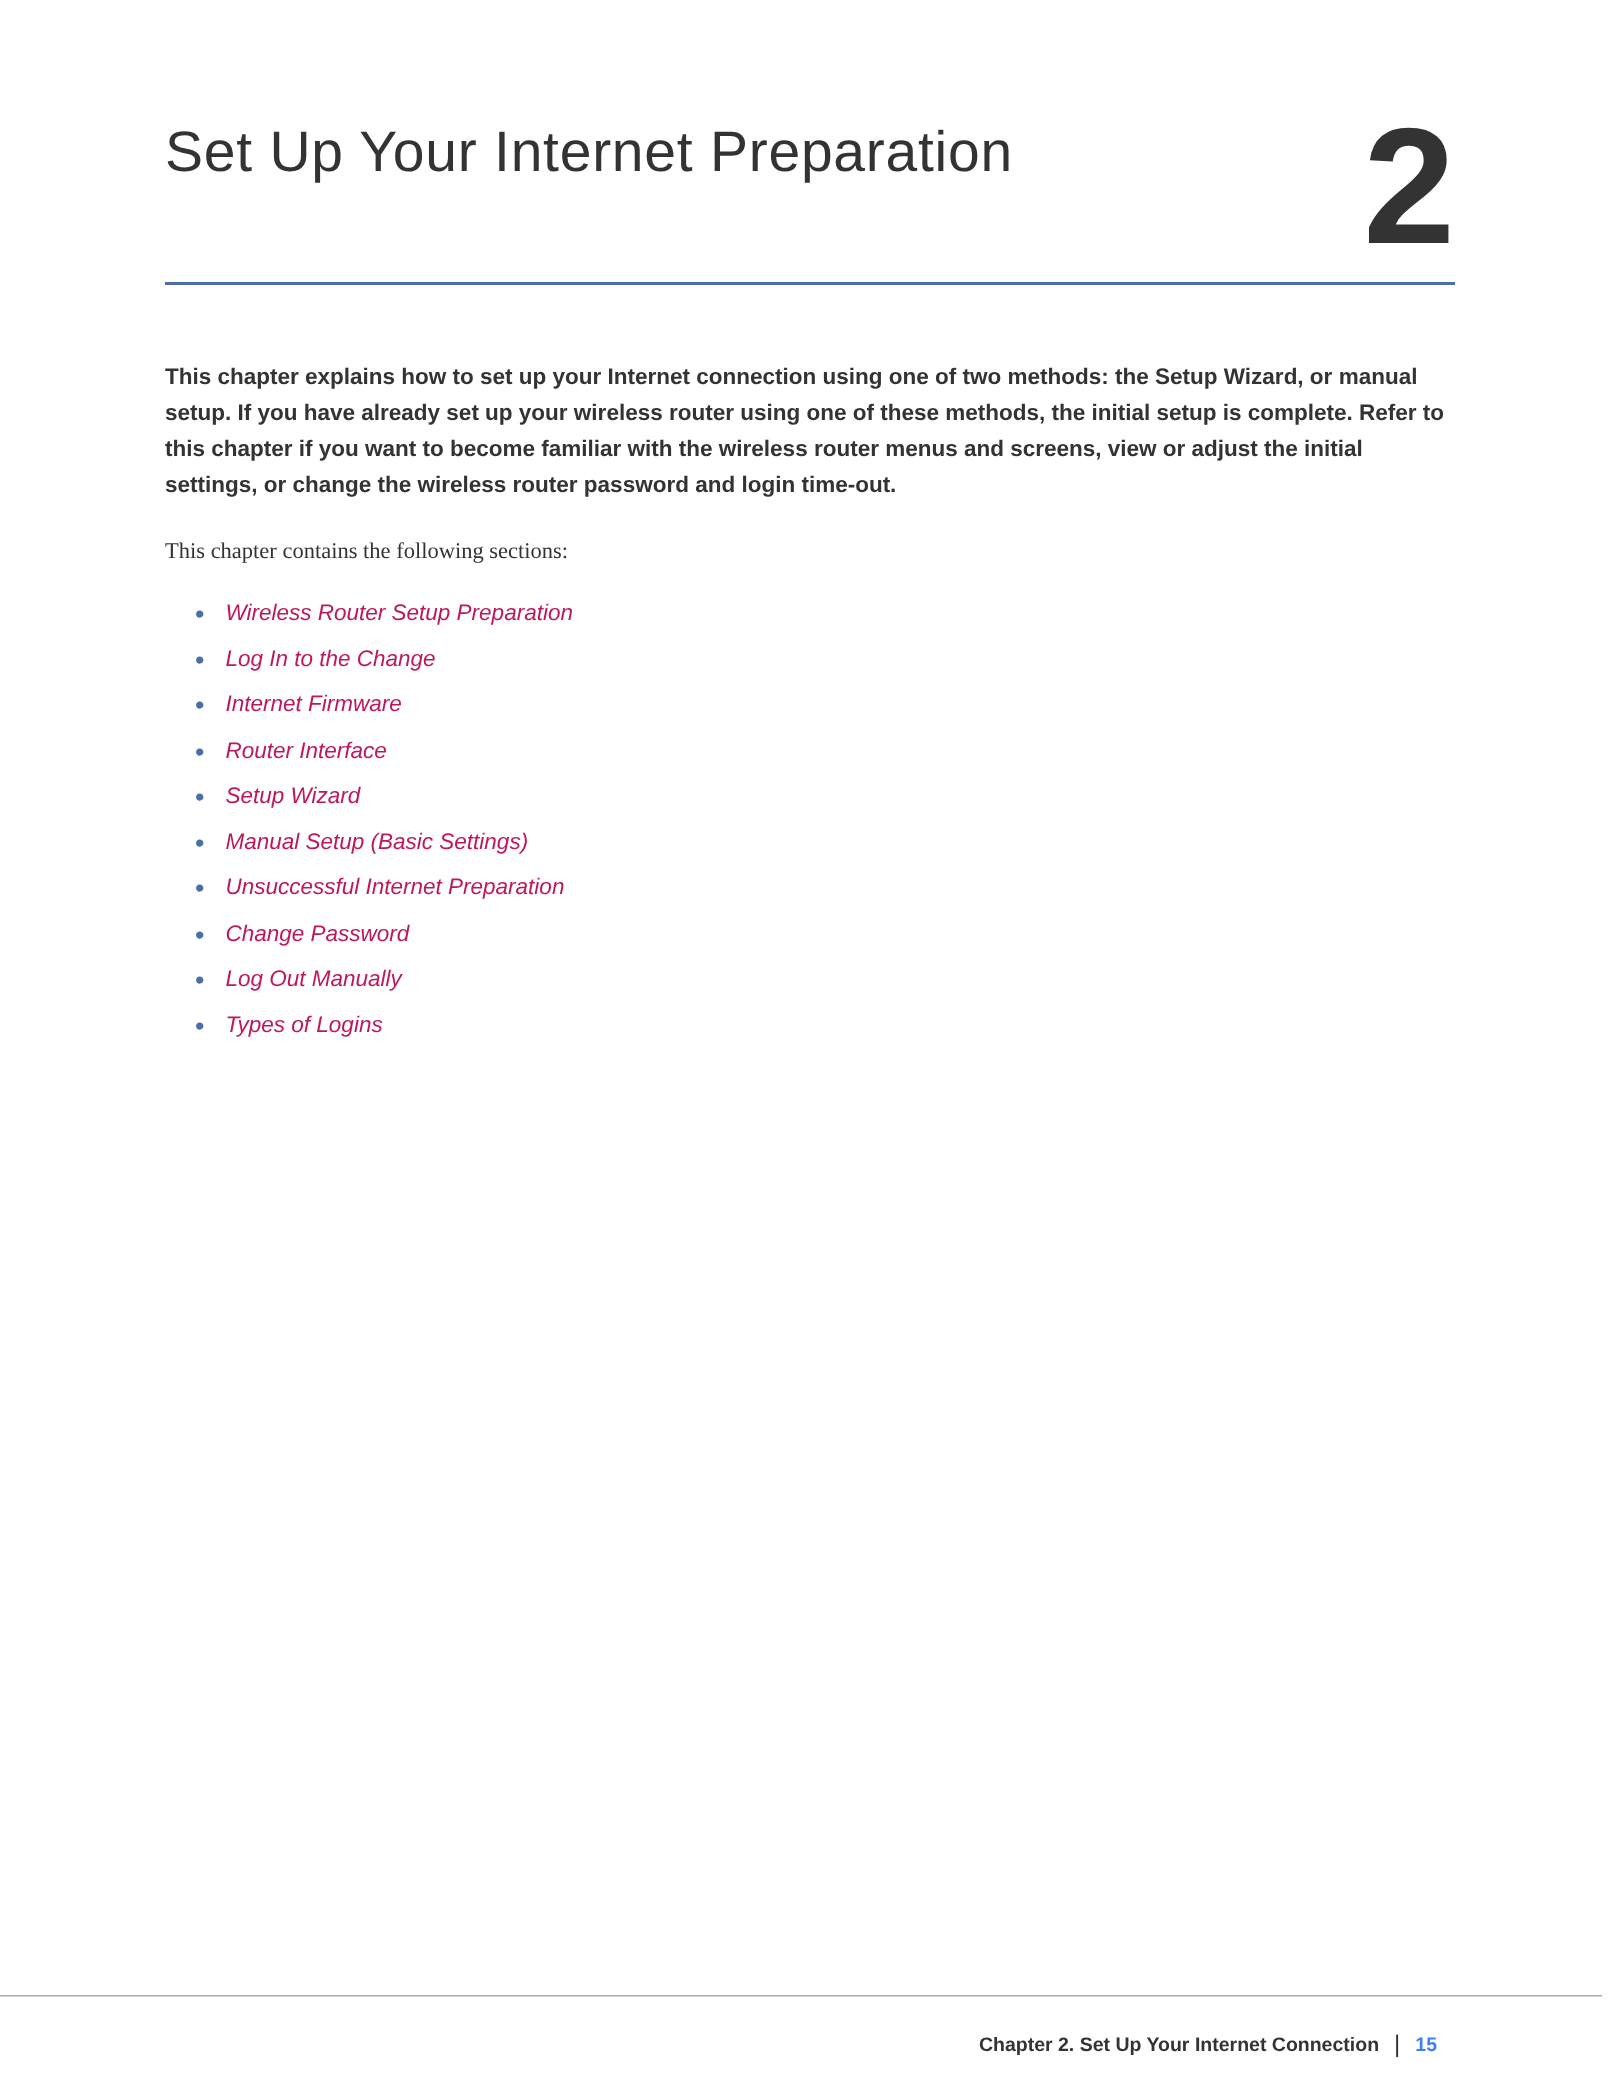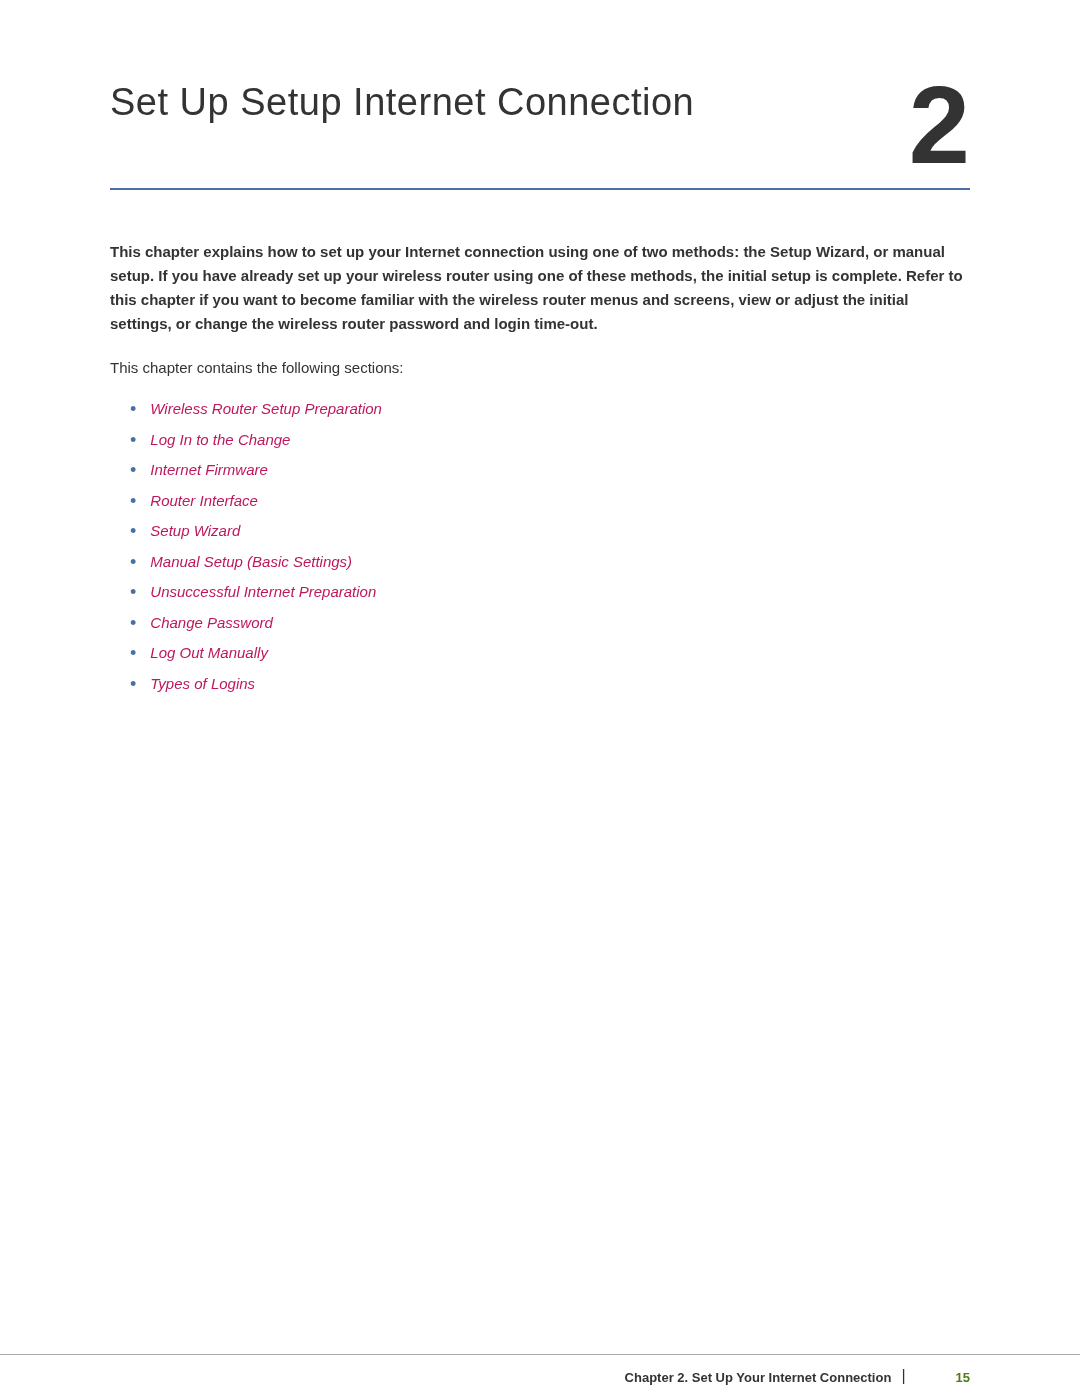--- a/index.html
+++ b/index.html
@@ -71,20 +71,21 @@
       margin-bottom: 20px;
       max-width: 100%;
       font-weight: bold;
     }
 
     .sections-intro {
       font-size: 15px;
       line-height: 1.6;
       color: #333333;
       margin-bottom: 18px;
+      font-family: Liberation Serif, serif;
     }
 
     .toc-list {
       list-style: none;
       padding-left: 20px;
     }
 
     .toc-list li {
       display: flex;
       align-items: center;
@@ -105,55 +106,54 @@
       color: #be185d;
       font-style: italic;
       text-decoration: none;
       cursor: pointer;
     }
 
     .page-footer {
       position: absolute;
       bottom: 0;
       left: 0;
-      right: 0;
-      padding: 12px 110px;
+      right: 12px;
+      padding: 24px 110px;
       border-top: 1px solid #aaaaaa;
       display: flex;
       justify-content: flex-end;
-      align-items: flex-end;
+      align-items: flex-start;
     }
 
     .footer-text {
       font-size: 13px;
       color: #333333;
       font-weight: bold;
     }
 
     .footer-separator {
       margin: 0 10px;
       color: #333333;
       font-weight: normal;
     }
 
     .footer-page-num {
       font-size: 13px;
-      color: #4d7c0f;
+      color: #3b82f6;
       font-weight: bold;
-      margin-left: 40px;
     }
   </style>
 </head>
 <body>
 
 <div class="page-container">
 
   <div class="chapter-header">
     <div class="chapter-title-block">
-      <h1 class="chapter-title">Set Up Setup Internet Connection</h1>
+      <h1 class="chapter-title">Set Up Your Internet Preparation</h1>
     </div>
     <div class="chapter-number">2</div>
   </div>
 
   <div class="header-divider"></div>
 
   <p class="intro-text">This chapter explains how to set up your Internet connection using one of two methods: the Setup Wizard, or manual setup. If you have already set up your wireless router using one of these methods, the initial setup is complete. Refer to this chapter if you want to become familiar with the wireless router menus and screens, view or adjust the initial settings, or change the wireless router password and login time-out.</p>
 
   <p class="sections-intro">This chapter contains the following sections:</p>
 

